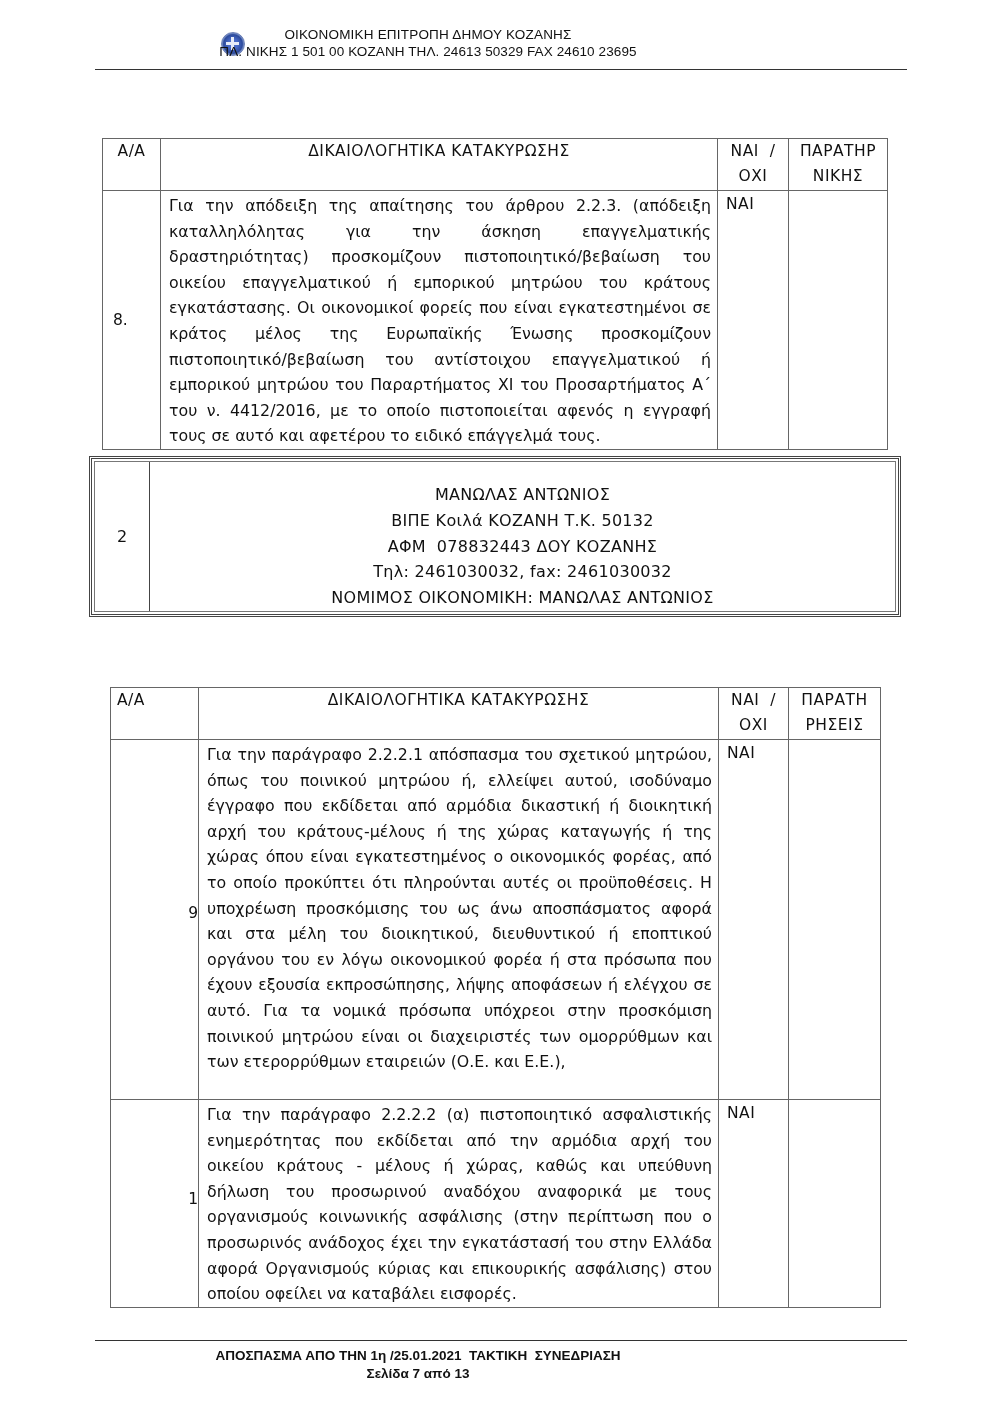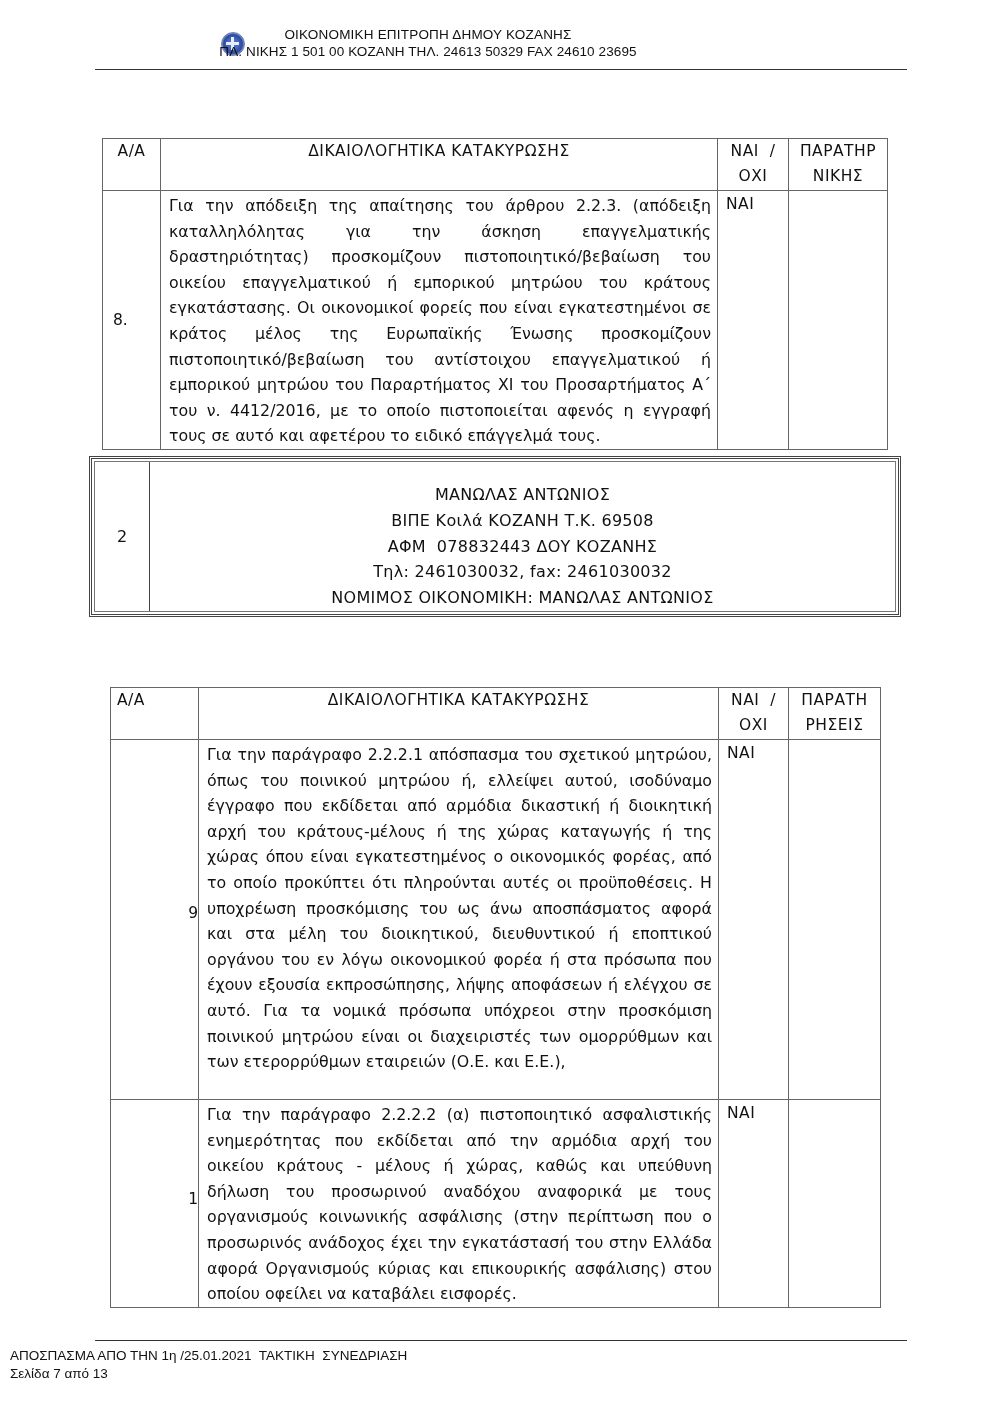--- a/index.html
+++ b/index.html
@@ -8,21 +8,21 @@
   .header { position: absolute; left: 0; top: 26px; width: 840px; text-align: center; }
   .header .line1 { font-family: "Liberation Sans", sans-serif; font-size: 13.5px; letter-spacing: 0.2px; position: relative; left: 8px; line-height: 17px; }
   .header .line2 { font-family: "Liberation Sans", sans-serif; font-size: 13.5px; letter-spacing: 0.1px; position: relative; left: 8px; line-height: 17px; }
   .emblem { position: absolute; left: 221px; top: 32px; width: 22px; height: 22px; border-radius: 50%;
             background: radial-gradient(circle, #4a6bc7 30%, #2c4a9c 60%, #7890c8 70%, #dfe5f4 100%);
             border: 1px solid #6b7fb5; }
   .emblem::before { content: ""; position: absolute; left: 9px; top: 4px; width: 3px; height: 13px; background: #e8ecf7; }
   .emblem::after { content: ""; position: absolute; left: 4px; top: 9px; width: 13px; height: 3px; background: #e8ecf7; }
   .hr-top { position: absolute; left: 95px; top: 69px; width: 812px; height: 0; border-top: 1px solid #333; }
   .hr-bottom { position: absolute; left: 95px; top: 1340px; width: 812px; height: 0; border-top: 1px solid #333; }
-  .footer { position: absolute; left: 0; top: 1347px; width: 816px; font-family: "Liberation Sans", sans-serif; font-size: 13.5px; line-height: 18px; }
+  .footer { position: absolute; left: 0; top: 1347px; width: 816px; text-align: center; font-family: "Liberation Sans", sans-serif; font-size: 13.5px; line-height: 18px; font-weight: bold; }
   .footer div { position: relative; left: 10px; }
 
   table.grid { position: absolute; border-collapse: collapse; table-layout: fixed; margin-top: 44px; }
   table.grid td { border: 1.5px solid #666; padding: 0; vertical-align: top; }
   .hdr td { vertical-align: middle; text-align: center; font-size: 15.5px; letter-spacing: 0.5px; }
   .body-text { font-size: 15.8px; line-height: 25.6px; text-align: justify; padding: 2px 6px 0 8px !important; }
   .nai { font-size: 15.5px; padding: 4px 6px 0 8px !important; letter-spacing: 0.5px; }
   .aa { font-size: 15.5px; }
 
   #t1 { left: 102px; top: 94px; width: 785px; }
@@ -72,21 +72,21 @@
     <td></td>
   </tr>
 </tbody>
   </table>
 
 <div class="bidder">
   <div class="inner">
     <div class="num">2</div>
     <div class="lines">
       <div>ΜΑΝΩΛΑΣ ΑΝΤΩΝΙΟΣ</div>
-      <div>ΒΙΠΕ Κοιλά ΚΟΖΑΝΗ Τ.Κ. 69508</div>
+      <div>ΒΙΠΕ Κοιλά ΚΟΖΑΝΗ Τ.Κ. 50132</div>
       <div style="white-space:pre">ΑΦΜ  078832443 ΔΟΥ ΚΟΖΑΝΗΣ</div>
       <div>Τηλ: 2461030032, fax: 2461030032</div>
       <div>ΝΟΜΙΜΟΣ ΟΙΚΟΝΟΜΙΚΗ: ΜΑΝΩΛΑΣ ΑΝΤΩΝΙΟΣ</div>
     </div>
   </div>
 </div>
 
 <table class="grid" id="t2">
   <colgroup>
       <col class="c1">

